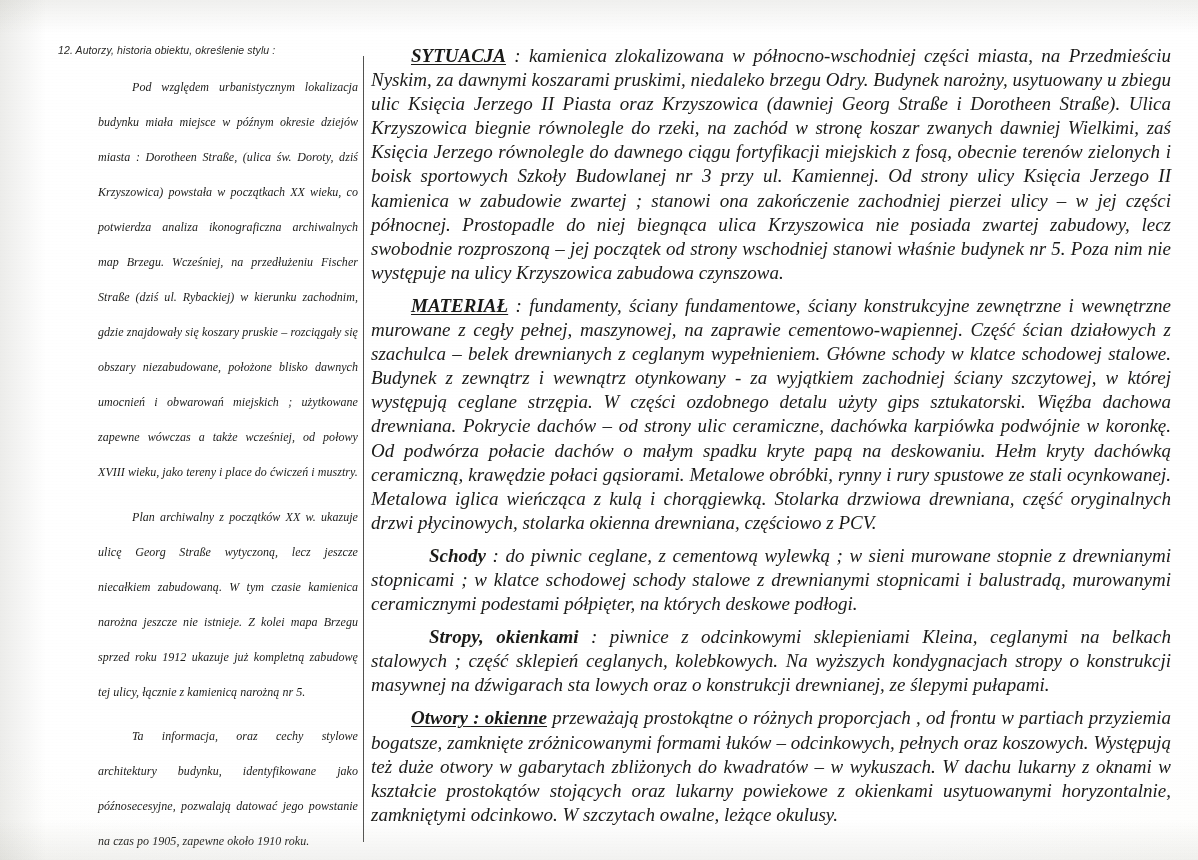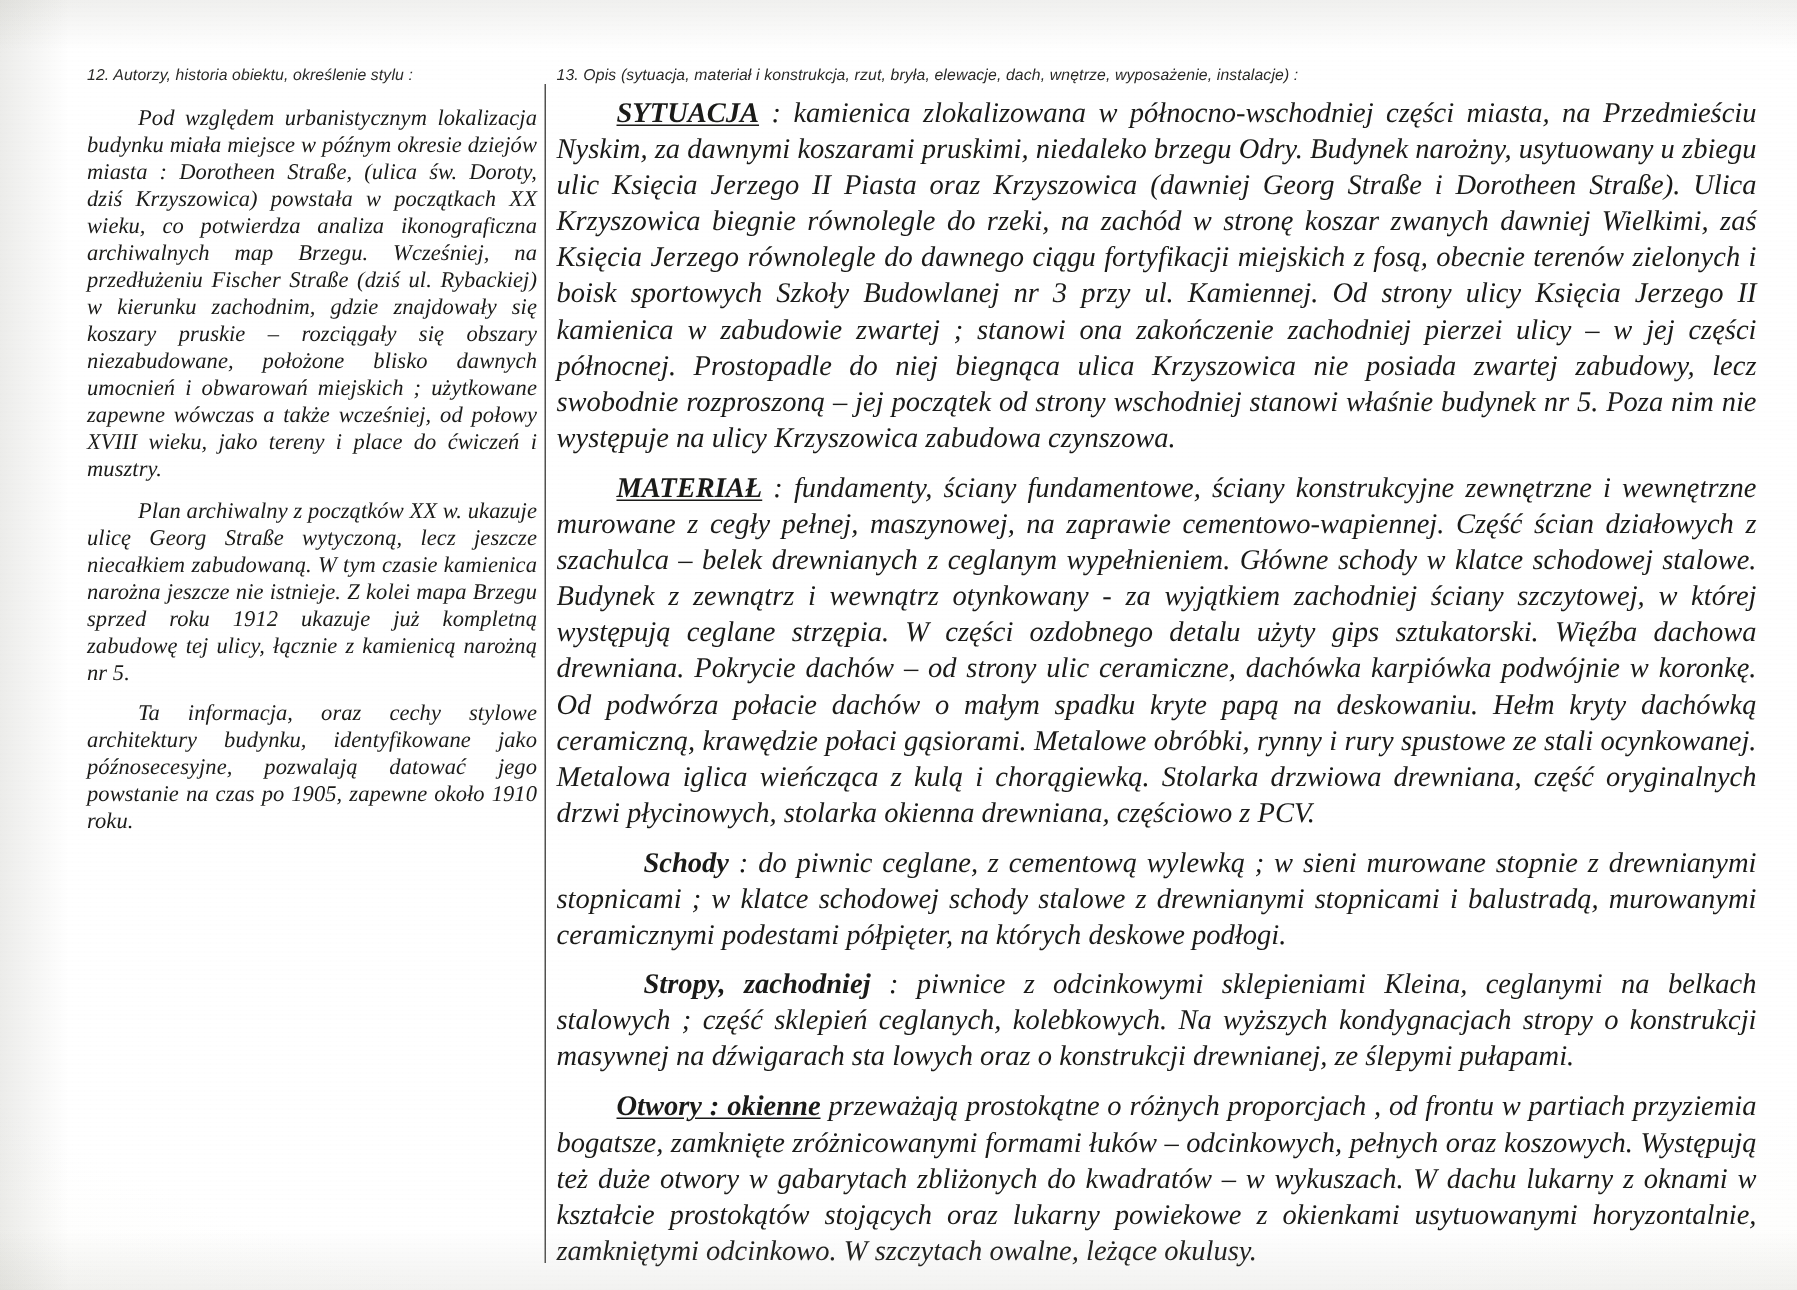--- a/index.html
+++ b/index.html
@@ -90,24 +90,25 @@
   .col-right .field-header { margin-bottom: 8px; }
 
   p.para {
     margin: 0 0 2px 0;
     text-align: justify;
     text-justify: inter-word;
     text-indent: 34px;
     hyphens: manual;
   }
   .col-left p.para {
-    font-size: 15px;
-    line-height: 18px;
+    font-size: 12px;
+    line-height: 35px;
     letter-spacing: .05px;
     margin-bottom: 10px;
+    margin-left: 40px;
   }
   .col-left p.para.tight { margin-bottom: 9px; }
   .col-right p.para {
     font-size: 19px;
     line-height: 24.1px;
     letter-spacing: 0;
     margin-bottom: 9px;
     text-indent: 40px;
   }
   .col-right p.para:last-child { margin-bottom: 0; }
@@ -138,27 +139,26 @@
     <div class="field-header">12. Autorzy, historia obiektu, określenie stylu :</div>
 
     <p class="para">Pod względem urbanistycznym lokalizacja budynku miała miejsce w późnym okresie dziejów miasta : Dorotheen Straße, (ulica św. Doroty, dziś Krzyszowica) powstała w początkach XX wieku, co potwierdza analiza ikonograficzna archiwalnych map Brzegu. Wcześniej, na przedłużeniu Fischer Straße (dziś ul. Rybackiej) w kierunku zachodnim, gdzie znajdowały się koszary pruskie – rozciągały się obszary niezabudowane, położone blisko dawnych umocnień i obwarowań miejskich ; użytkowane zapewne wówczas a także wcześniej, od połowy XVIII wieku, jako tereny i place do ćwiczeń i musztry.</p>
 
     <p class="para tight">Plan archiwalny z początków XX w. ukazuje ulicę Georg Straße wytyczoną, lecz jeszcze niecałkiem zabudowaną. W tym czasie kamienica narożna jeszcze nie istnieje. Z kolei mapa Brzegu sprzed roku 1912 ukazuje już kompletną zabudowę tej ulicy, łącznie z kamienicą narożną nr 5.</p>
 
     <p class="para tight">Ta informacja, oraz cechy stylowe architektury budynku, identyfikowane jako późnosecesyjne, pozwalają datować jego powstanie na czas po 1905, zapewne około 1910 roku.</p>
   </div>
 
   <div class="col-right">
-    <div class="field-header">13. Opis (sytuacja, materiał i konstrukcja, rzut, bryła, elewacje, dach, wnętrze, wyposażenie, instalacje) :</div>
 
     <div id="sections-host">
         <p class="para"><span class="lead-bold-underline">SYTUACJA</span><span> : </span><span>kamienica zlokalizowana w północno-wschodniej części miasta, na Przedmieściu Nyskim, za dawnymi koszarami pruskimi, niedaleko brzegu Odry. Budynek narożny, usytuowany u zbiegu ulic Księcia Jerzego II Piasta oraz Krzyszowica (dawniej Georg Straße i Dorotheen Straße). Ulica Krzyszowica biegnie równolegle do rzeki, na zachód w stronę koszar zwanych dawniej Wielkimi, zaś Księcia Jerzego równolegle do dawnego ciągu fortyfikacji miejskich z fosą, obecnie terenów zielonych i boisk sportowych Szkoły Budowlanej nr 3 przy ul. Kamiennej. Od strony ulicy Księcia Jerzego II kamienica w zabudowie zwartej ; stanowi ona zakończenie zachodniej pierzei ulicy – w jej części północnej. Prostopadle do niej biegnąca ulica Krzyszowica nie posiada zwartej zabudowy, lecz swobodnie rozproszoną – jej początek od strony wschodniej stanowi właśnie budynek nr 5. Poza nim nie występuje na ulicy Krzyszowica zabudowa czynszowa.</span></p>
         <p class="para"><span class="lead-bold-underline">MATERIAŁ</span><span> : </span><span>fundamenty, ściany fundamentowe, ściany konstrukcyjne zewnętrzne i wewnętrzne murowane z cegły pełnej, maszynowej, na zaprawie cementowo-wapiennej. Część ścian działowych z szachulca – belek drewnianych z ceglanym wypełnieniem. Główne schody w klatce schodowej stalowe. Budynek z zewnątrz i wewnątrz otynkowany - za wyjątkiem zachodniej ściany szczytowej, w której występują ceglane strzępia. W części ozdobnego detalu użyty gips sztukatorski. Więźba dachowa drewniana. Pokrycie dachów – od strony ulic ceramiczne, dachówka karpiówka podwójnie w koronkę. Od podwórza połacie dachów o małym spadku kryte papą na deskowaniu. Hełm kryty dachówką ceramiczną, krawędzie połaci gąsiorami. Metalowe obróbki, rynny i rury spustowe ze stali ocynkowanej. Metalowa iglica wieńcząca z kulą i chorągiewką. Stolarka drzwiowa drewniana, część oryginalnych drzwi płycinowych, stolarka okienna drewniana, częściowo z PCV.</span></p>
         <p class="para"><span class="lead-bold">Schody</span><span> : </span><span>do piwnic ceglane, z cementową wylewką ; w sieni murowane stopnie z drewnianymi stopnicami ; w klatce schodowej schody stalowe z drewnianymi stopnicami i balustradą, murowanymi ceramicznymi podestami półpięter, na których deskowe podłogi.</span></p>
-        <p class="para"><span class="lead-bold">Stropy, zachodniej</span><span> : </span><span>piwnice z odcinkowymi sklepieniami Kleina, ceglanymi na belkach stalowych ; część sklepień ceglanych, kolebkowych. Na wyższych kondygnacjach stropy o konstrukcji masywnej na dźwigarach sta lowych oraz o konstrukcji drewnianej, ze ślepymi pułapami.</span></p>
+        <p class="para"><span class="lead-bold">Stropy, okienkami</span><span> : </span><span>piwnice z odcinkowymi sklepieniami Kleina, ceglanymi na belkach stalowych ; część sklepień ceglanych, kolebkowych. Na wyższych kondygnacjach stropy o konstrukcji masywnej na dźwigarach sta lowych oraz o konstrukcji drewnianej, ze ślepymi pułapami.</span></p>
         <p class="para"><span class="lead-bold-underline">Otwory : okienne</span><span> </span><span>przeważają prostokątne o różnych proporcjach , od frontu w partiach przyziemia bogatsze, zamknięte zróżnicowanymi formami łuków – odcinkowych, pełnych oraz koszowych. Występują też duże otwory w gabarytach zbliżonych do kwadratów – w wykuszach. W dachu lukarny z oknami w kształcie prostokątów stojących oraz lukarny powiekowe z okienkami usytuowanymi horyzontalnie, zamkniętymi odcinkowo. W szczytach owalne, leżące okulusy.</span></p>
       </div>
   </div>
 
 </div>
 
 <div class="scan-noise"></div>
 <div class="edge-shade-left"></div>
 <div class="edge-shade-top"></div>
 <div class="edge-shade-bottom"></div>

